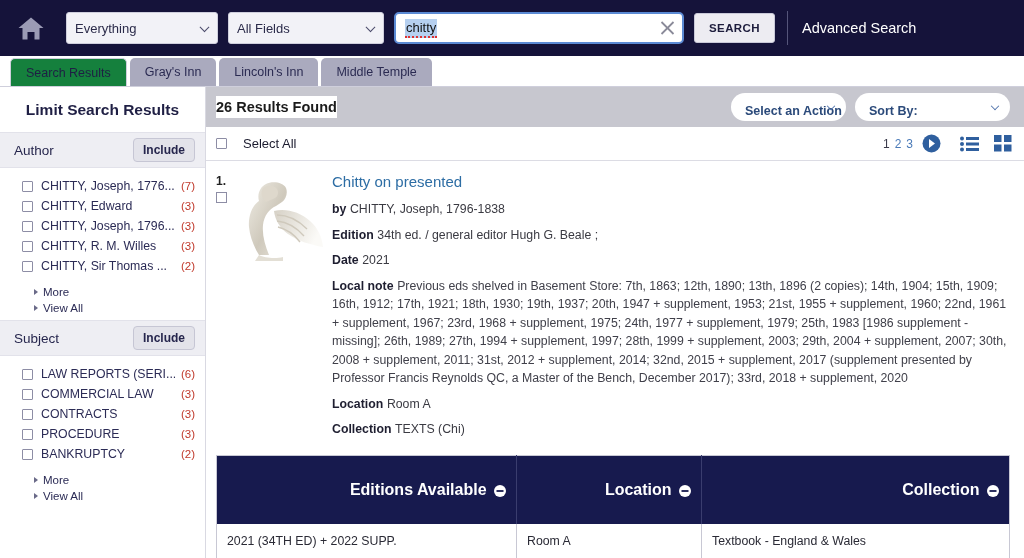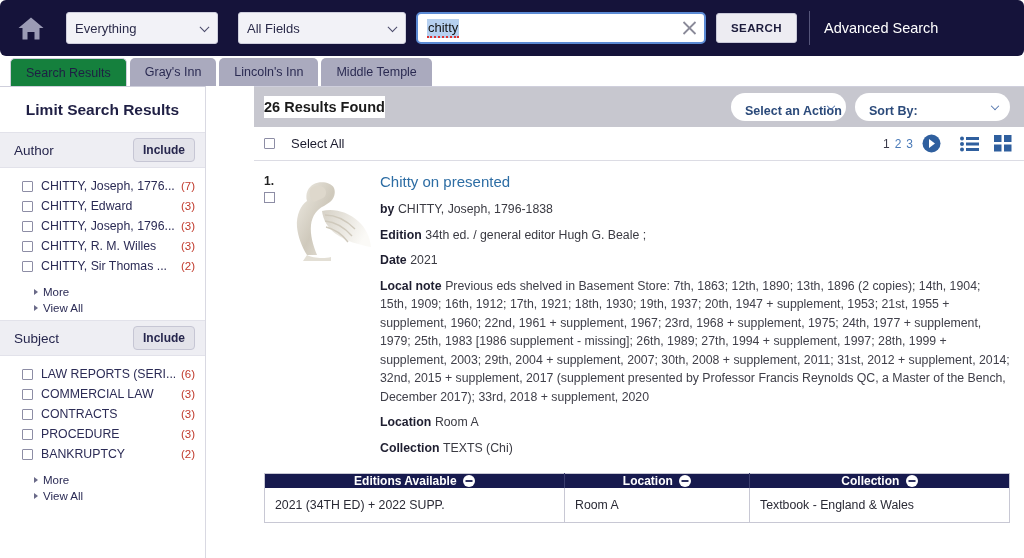--- a/index.html
+++ b/index.html
@@ -13,21 +13,20 @@
   }
 
   
   .topbar {
     height: 56px;
     background: #15133a;
     display: flex;
     align-items: center;
     padding: 0 4px 0 0;
     position: relative;
-    border-radius: 6px;
   }
   .home-btn {
     width: 62px;
     display: flex;
     align-items: center;
     justify-content: center;
     cursor: pointer;
   }
   .home-icon { display: block; }
 
@@ -48,21 +47,21 @@
   .sel .caret {
     position: absolute;
     right: 9px;
     top: 50%;
     transform: translateY(-60%) rotate(45deg);
     width: 7px; height: 7px;
     border-right: 1.6px solid #4a4a6a;
     border-bottom: 1.6px solid #4a4a6a;
   }
   #sel-scope { width: 152px; margin-left: 4px; }
-  #sel-field { width: 168px; margin-left: 20px; }
+  #sel-field { width: 156px; margin-left: 10px; }
 
   .searchwrap {
     position: relative;
     margin-left: 10px;
     width: 290px;
     height: 32px;
   }
   .searchinput {
     width: 100%; height: 32px;
     border: 2px solid #5b8ad4;
@@ -147,21 +146,20 @@
     border: 1px solid #cfcfdc;
     border-bottom: none;
     color: #1f1f44;
     font-weight: normal;
   }
 
   
   .body {
     display: flex;
     height: 472px;
-    gap: 48px;
   }
 
   
   .sidebar {
     width: 206px;
     background: #ffffff;
     border-right: 1px solid #d9d9e2;
     border-top: 1px solid #cfcfdc;
     padding-top: 0;
     overflow: hidden;
@@ -363,24 +361,24 @@
   .edtable {
     margin: 9px 14px 0 10px;
     border: 1px solid #c8c8d4;
     border-collapse: collapse;
     width: calc(100% - 24px);
     table-layout: fixed;
   }
   .edtable th {
     background: #171a4e;
     color: #ffffff;
-    font-size: 12px;
+    font-size: 16px;
     font-weight: bold;
-    text-align: center;
-    padding: 0 10px;
+    text-align: right;
+    padding: 25px 10px;
     border-right: 1px solid #3a3d6e;
   }
   .edtable th:last-child { border-right: none; }
   .edtable td {
     font-size: 12.3px;
     color: #2a2a35;
     padding: 10px;
     border-right: 1px solid #c8c8d4;
     background: #fff;
   }

